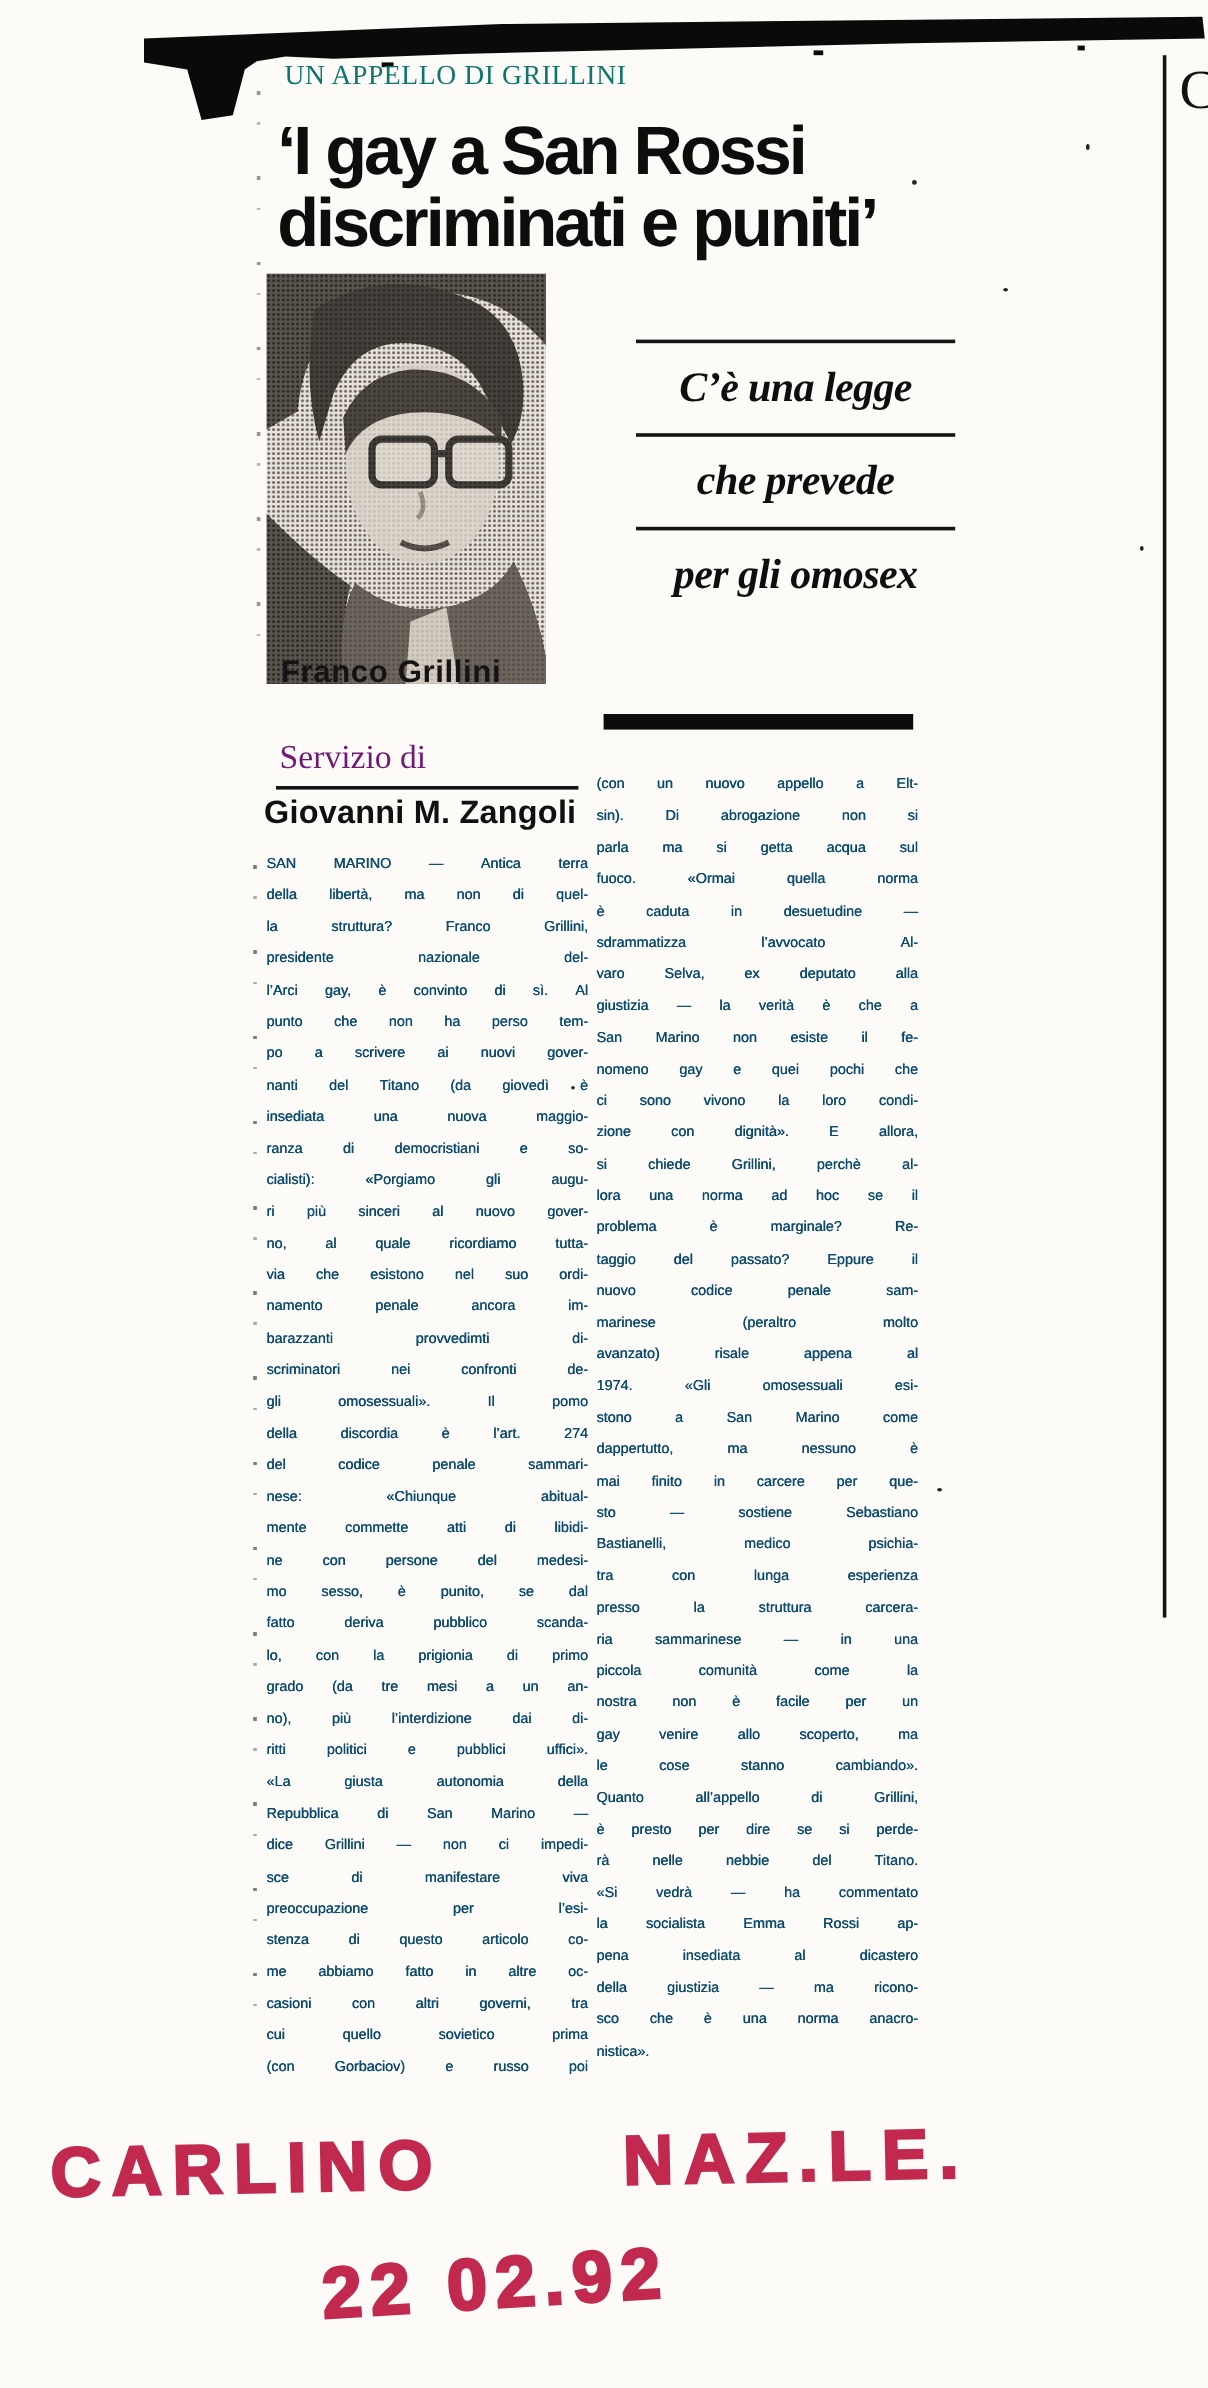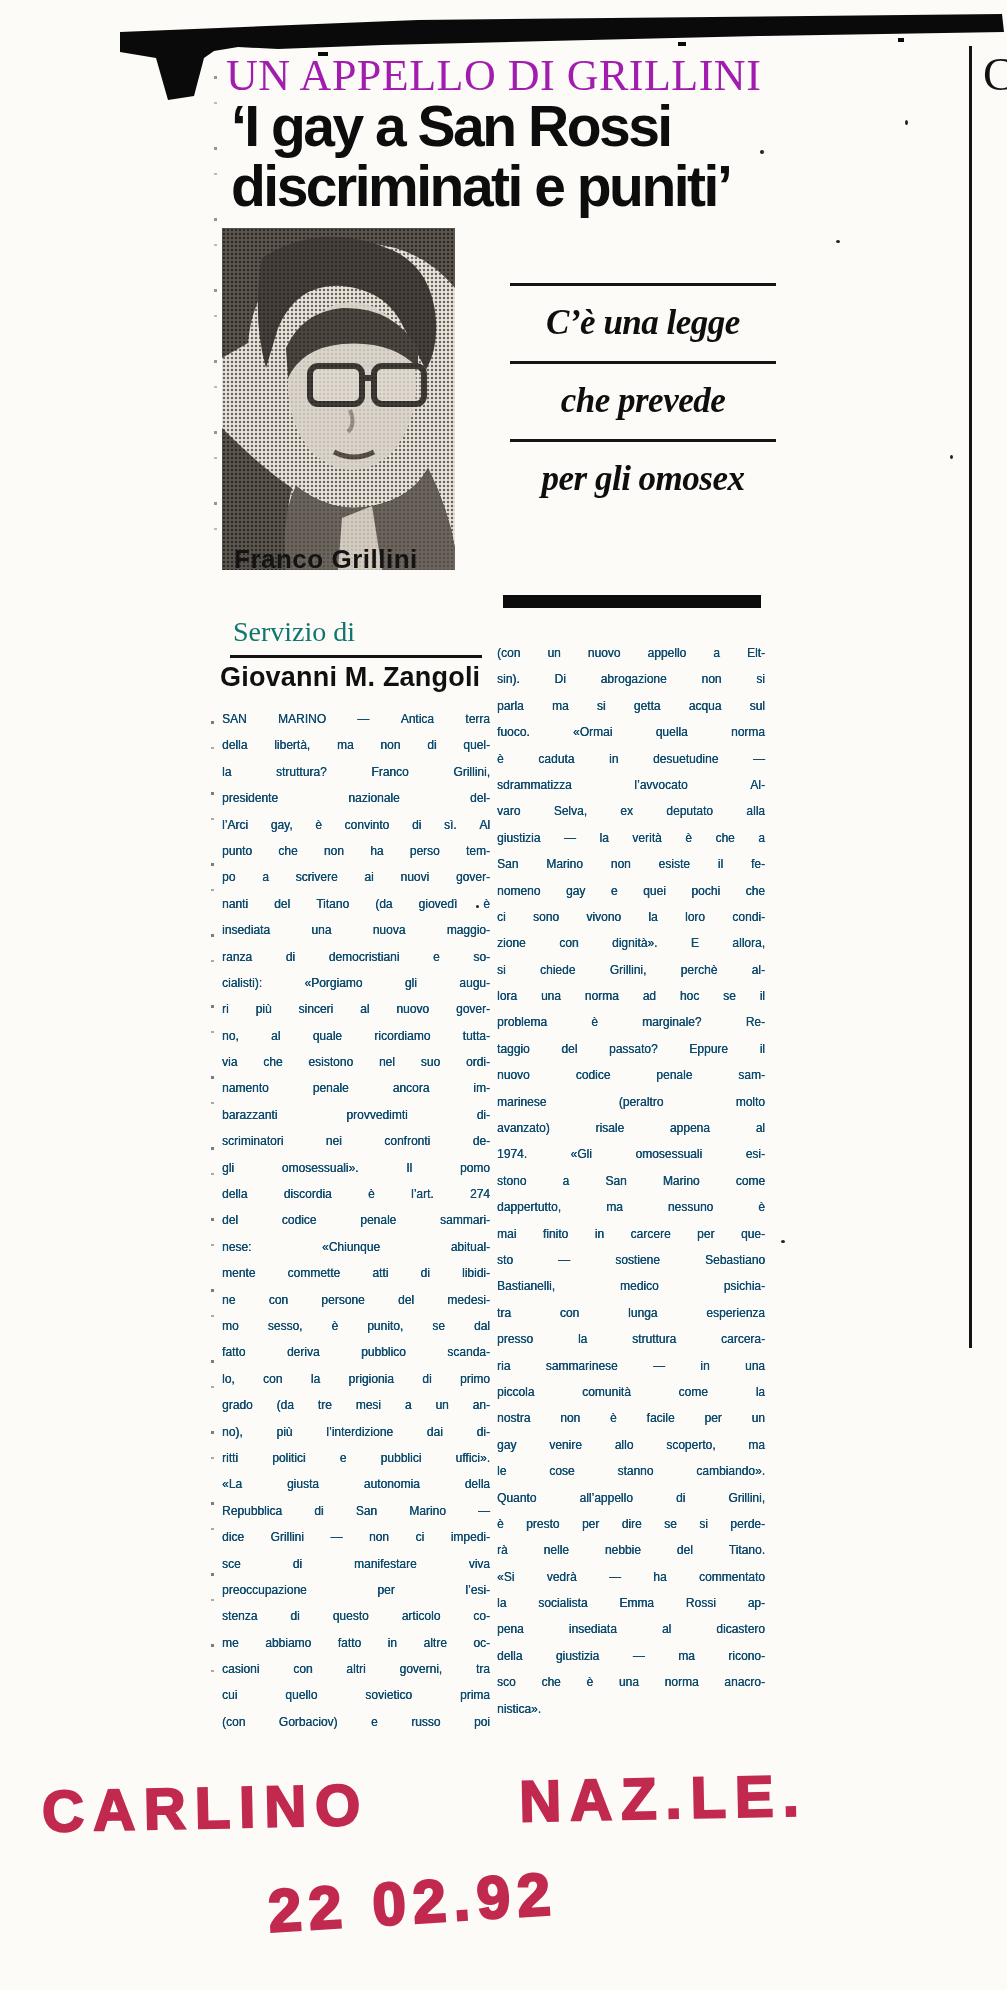--- a/index.html
+++ b/index.html
@@ -5,48 +5,48 @@
   html,body{margin:0;padding:0;background:#ffffff;}
   #page{
     position:relative;width:1007px;height:1990px;margin:0 auto;
     background:#fcfbf8;overflow:hidden;
     font-family:"Liberation Sans",sans-serif;color:#1c1c1c;
   }
   
   .torn{position:absolute;left:118px;top:12px;width:889px;height:96px;}
   
   .kicker{
-    position:absolute;left:226px;top:50px;width:560px;
-    font-family:"Liberation Serif",serif;font-size:44px;letter-spacing:.5px;
-    color:#a21caf;white-space:nowrap;
+    position:absolute;left:237px;top:50px;width:560px;
+    font-family:"Liberation Serif",serif;font-size:23px;letter-spacing:.5px;
+    color:#0f766e;white-space:nowrap;
   }
   
   .headline{position:absolute;left:231px;top:96px;width:620px;}
   .headline .hl{
     font-size:57px;font-weight:700;letter-spacing:-2.5px;line-height:60px;
     color:#0d0d0d;white-space:nowrap;
   }
   
   .photo{position:absolute;left:222px;top:228px;width:233px;height:342px;}
   .caption{
     position:absolute;left:234px;top:544px;font-size:26px;font-weight:700;
     color:#141414;letter-spacing:.5px;
   }
   
   .byline-prefix{
     position:absolute;left:233px;top:616px;
-    font-family:"Liberation Serif",serif;font-size:28px;color:#0f766e;
+    font-family:"Liberation Serif",serif;font-size:28px;color:#701a75;
   }
   .byline-rule{position:absolute;left:230px;top:655px;width:252px;height:3px;background:#131313;}
   .byline-author{
     position:absolute;left:220px;top:662px;font-size:27px;font-weight:700;color:#101010;
     letter-spacing:.2px;
   }
   
-  .pullquote{position:absolute;left:510px;top:283px;width:266px;}
+  .pullquote{position:absolute;left:530px;top:283px;width:266px;}
   .pq-line{
     border-top:3px solid #151515;height:75px;line-height:73px;text-align:center;
     font-family:"Liberation Serif",serif;font-style:italic;font-weight:700;
     font-size:35px;letter-spacing:-0.5px;color:#0e0e0e;white-space:nowrap;overflow:visible;
   }
   .pq-bar{position:absolute;left:503px;top:595px;width:258px;height:13px;background:#0c0c0c;}
   
   .bodycol{position:absolute;width:268px;font-size:12px;color:#0c4a6e;
     text-shadow:0.3px 0 0 currentColor;}
   .col-left{left:222px;top:706px;}

